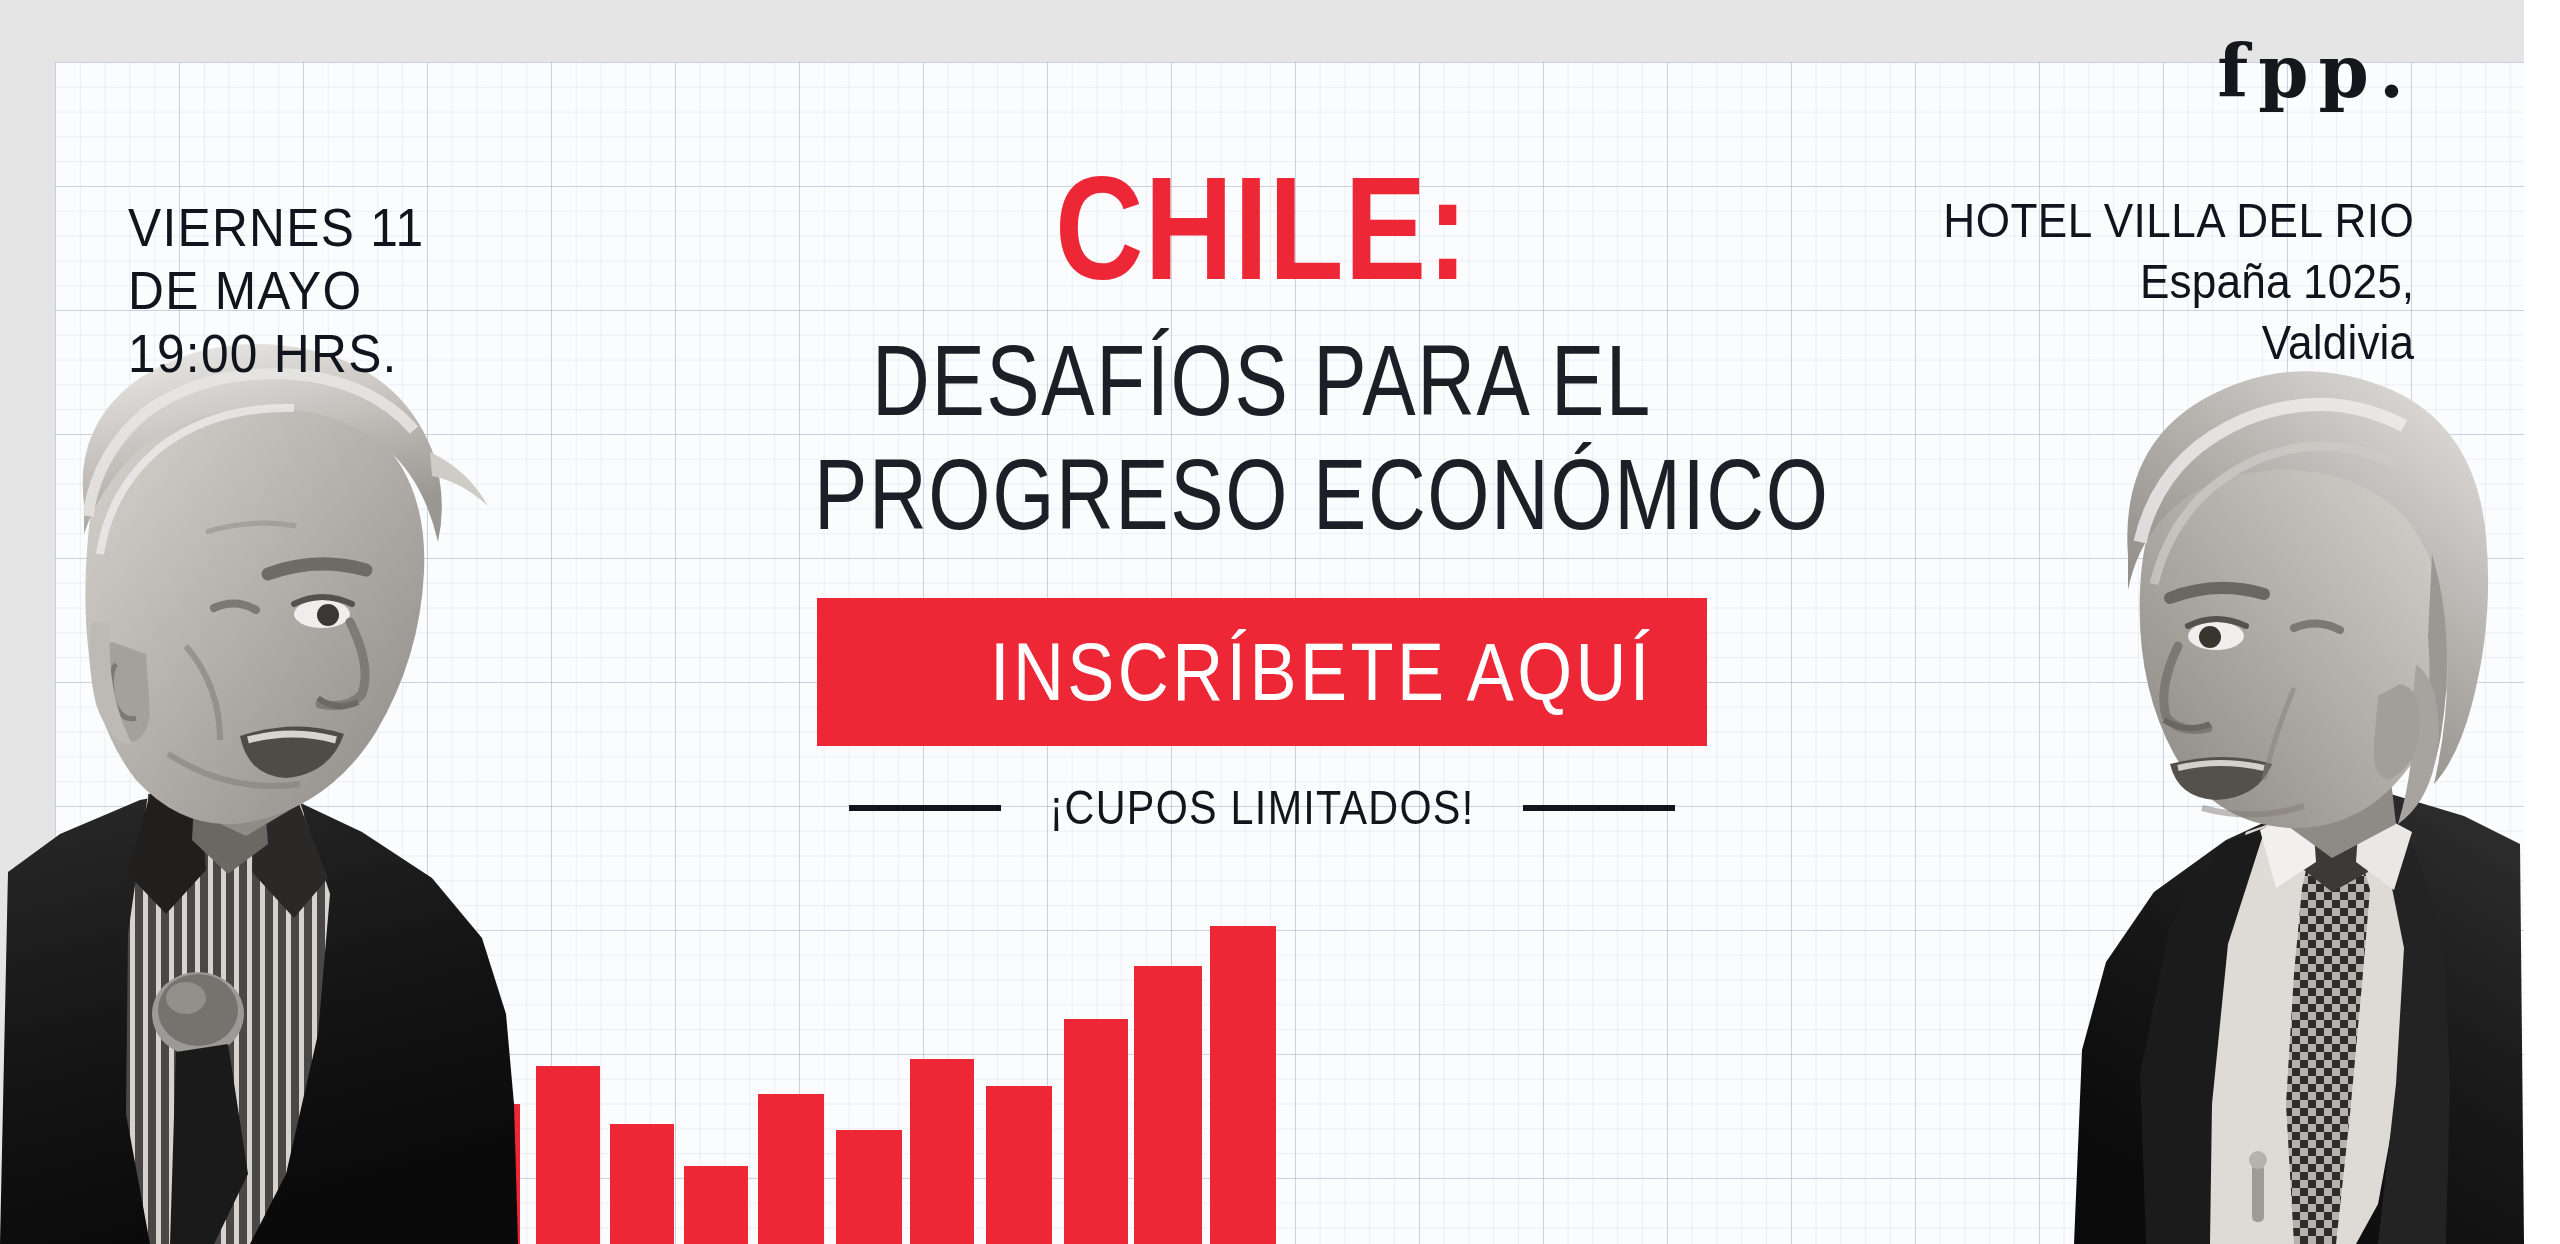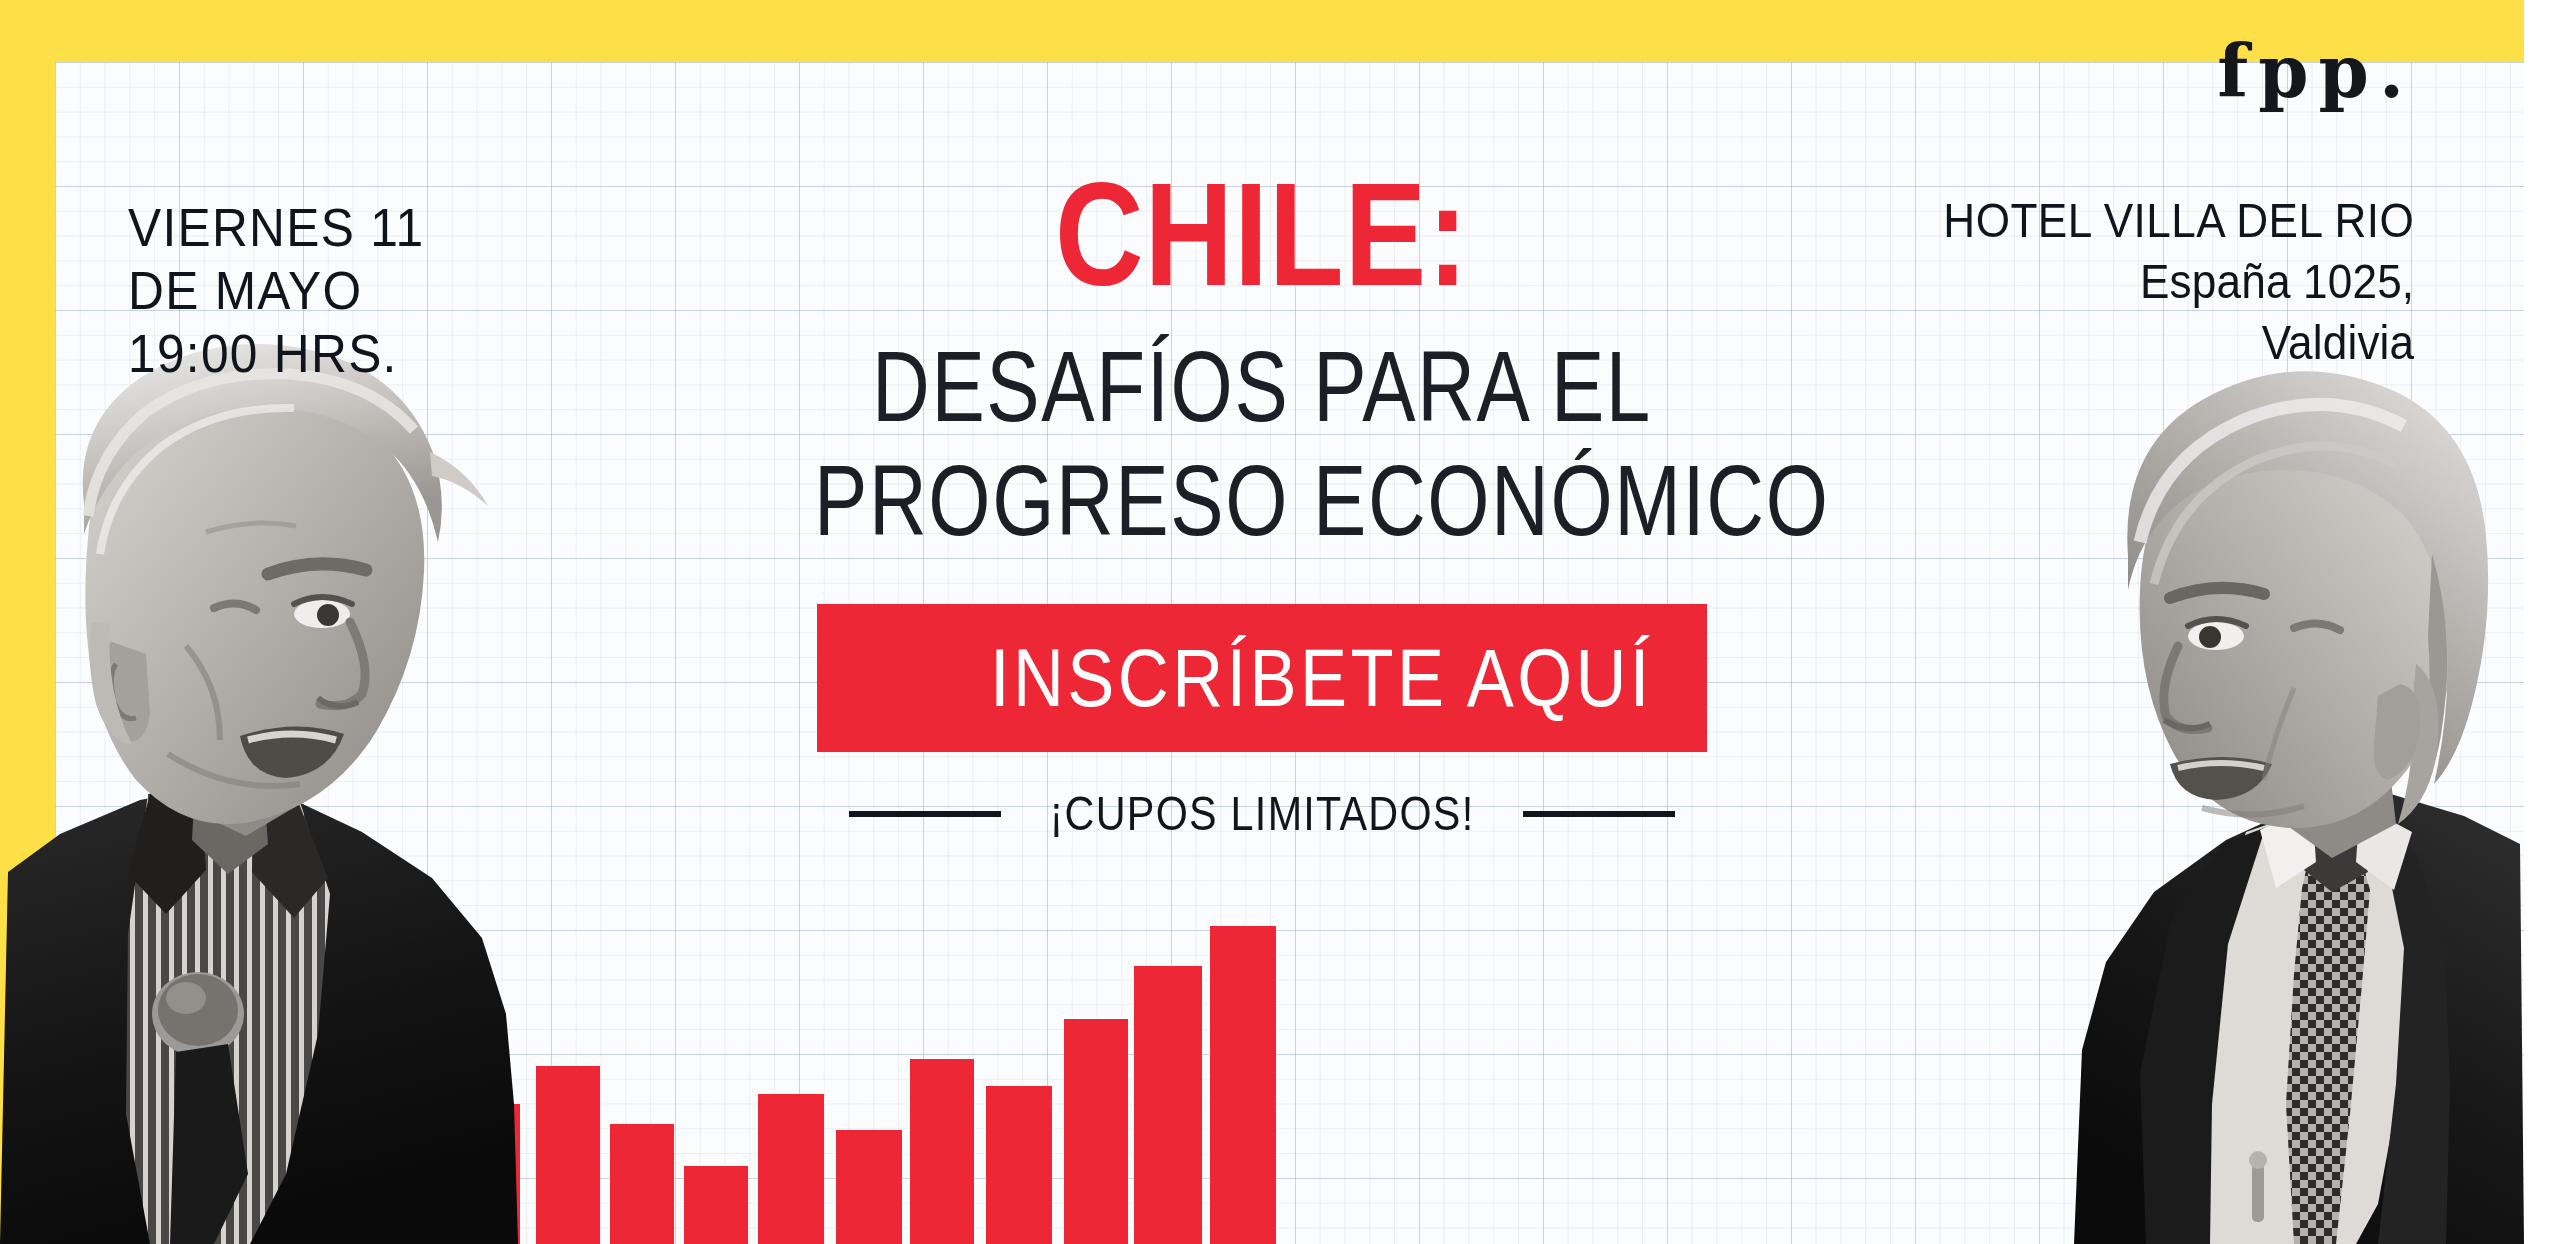--- a/index.html
+++ b/index.html
@@ -9,21 +9,21 @@
     height: 1244px;
     overflow: hidden;
     background: #ffffff;
     font-family: "Liberation Sans", sans-serif;
   }
 
   .poster {
     position: relative;
     width: 2524px;
     height: 1244px;
-    background: #fde047;
+    background: #e5e5e5;
     overflow: hidden;
   }
 
   
   .grid-paper {
     position: absolute;
     left: 55px;
     top: 62px;
     right: 0;
     bottom: 0;
@@ -128,21 +128,21 @@
     letter-spacing: 10px;
     color: #15171c;
     z-index: 40;
     line-height: 1;
   }
 
   
   .center {
     position: absolute;
     left: 50%;
-    top: 162px;
+    top: 156px;
     transform: translateX(-50%);
     width: 1120px;
     text-align: center;
     z-index: 45;
   }
 
   .title-main {
     font-family: "Liberation Sans Narrow", "Liberation Sans", sans-serif;
     font-weight: 700;
     font-size: 146px;

